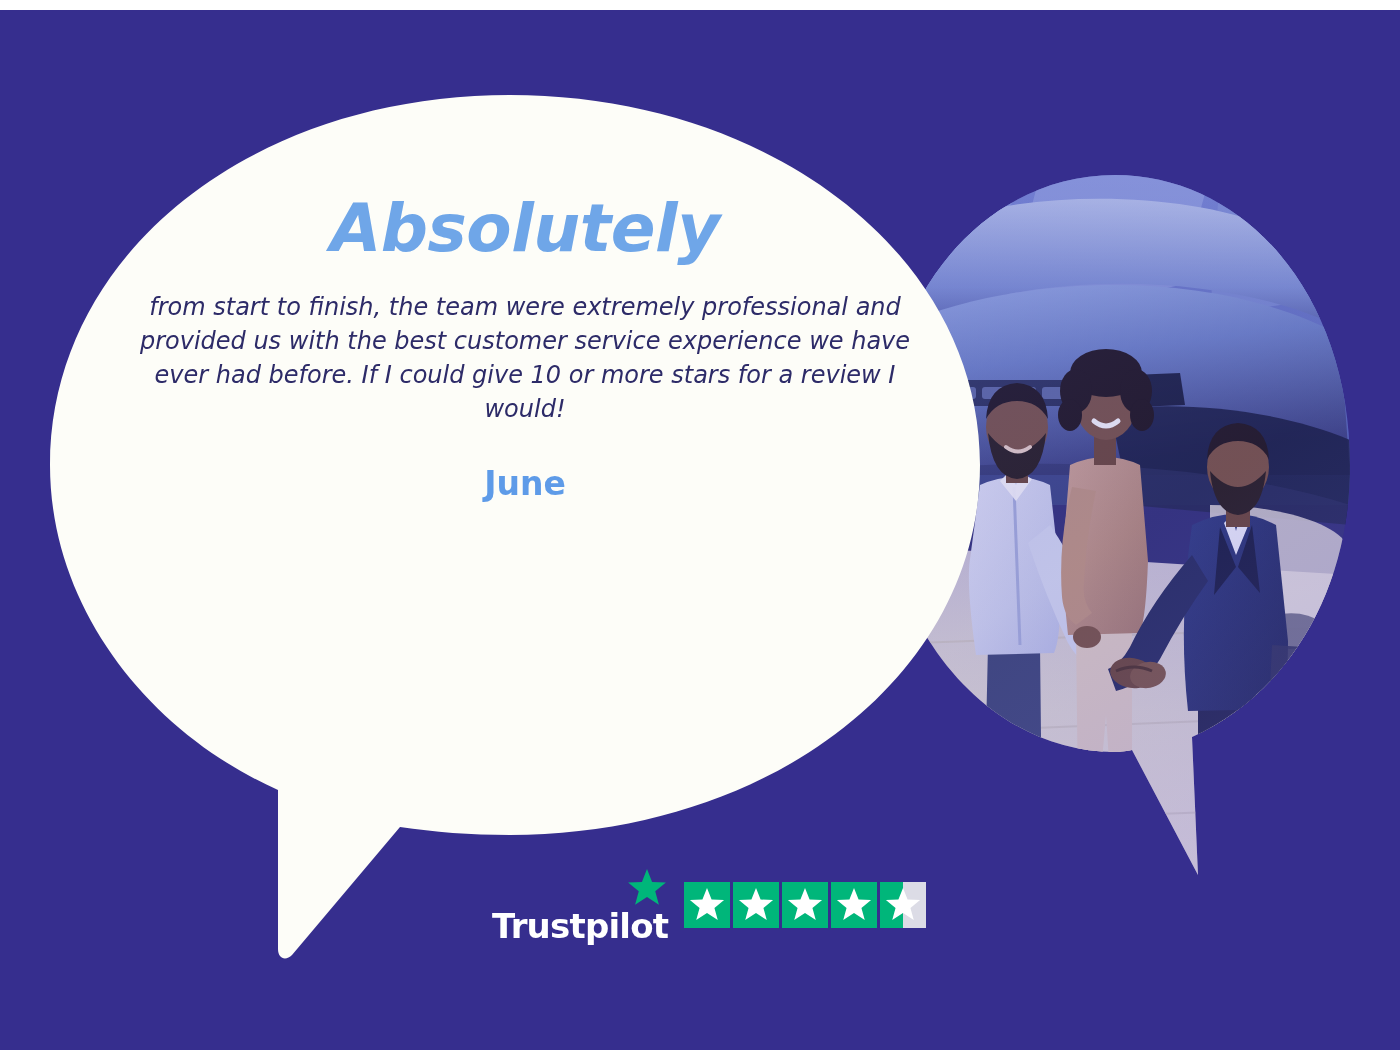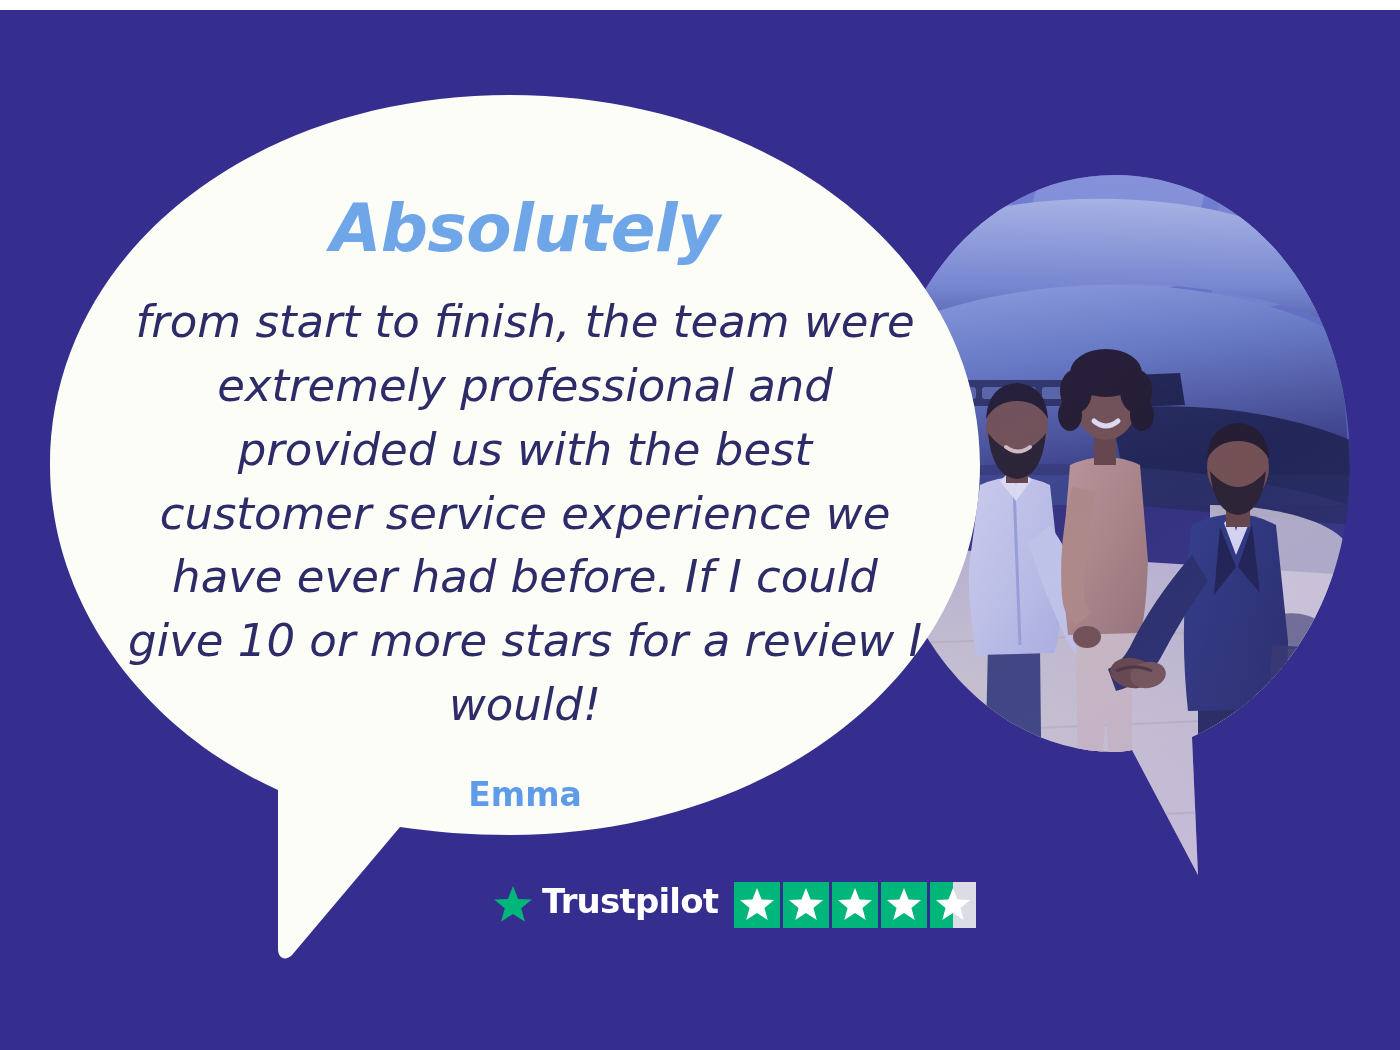--- a/index.html
+++ b/index.html
@@ -55,21 +55,21 @@
     color: #6FA6E8;
     letter-spacing: -0.5px;
     margin: 0 0 22px 0;
     padding: 0 30px;
   }
   .headline .l2 { display: block; }
   .quote-body {
     font-family: "DejaVu Sans", sans-serif;
     font-style: italic;
     font-weight: 400;
-    font-size: 45px;
+    font-size: 24px;
     line-height: 1.42;
     color: #2D2B68;
     margin: 0 auto;
     width: 800px;
   }
   .attrib {
     margin-top: 40px;
   }
   .attrib-name {
     font-family: "DejaVu Sans", sans-serif;
@@ -93,23 +93,23 @@
     position: absolute;
     left: 492px;
     top: 866px;
     height: 58px;
     display: flex;
     align-items: center;
     gap: 0;
   }
   #tp-logo {
     display: flex;
-    align-items: flex-start;
-    gap: 8px;
+    align-items: flex-end;
     margin-right: 16px;
+    flex-direction: column;
   }
   #tp-wordmark {
     color: #FFFFFF;
     font-family: "DejaVu Sans", sans-serif;
     font-weight: 700;
     font-size: 34px;
     letter-spacing: -0.8px;
     line-height: 1;
   }
   #tp-stars {
@@ -338,21 +338,21 @@
                C 10 170 210 10 470 10 Z" fill="#FDFDF8"></path>
     </svg>
   </div>
 
   <div id="quote-content">
     <h1 class="headline">
       <span>Absolutely</span>
     </h1>
     <p class="quote-body">from start to finish, the team were extremely professional and provided us with the best customer service experience we have ever had before. If I could give 10 or more stars for a review I would!</p>
     <div class="attrib">
-      <p class="attrib-name">Emma</p>
+      <p class="attrib-name">June</p>
     </div>
   </div>
 
   <div id="trustpilot">
     <div id="tp-logo">
       <svg width="42" height="42" viewBox="0 0 24 24">
         <path d="M12 1.2 L14.9 8.5 L22.8 8.9 L16.7 13.9 L18.8 21.5 L12 17.1 L5.2 21.5 L7.3 13.9 L1.2 8.9 L9.1 8.5 Z" fill="#00B67A"></path>
       </svg>
       <span id="tp-wordmark">Trustpilot</span>
     </div>

